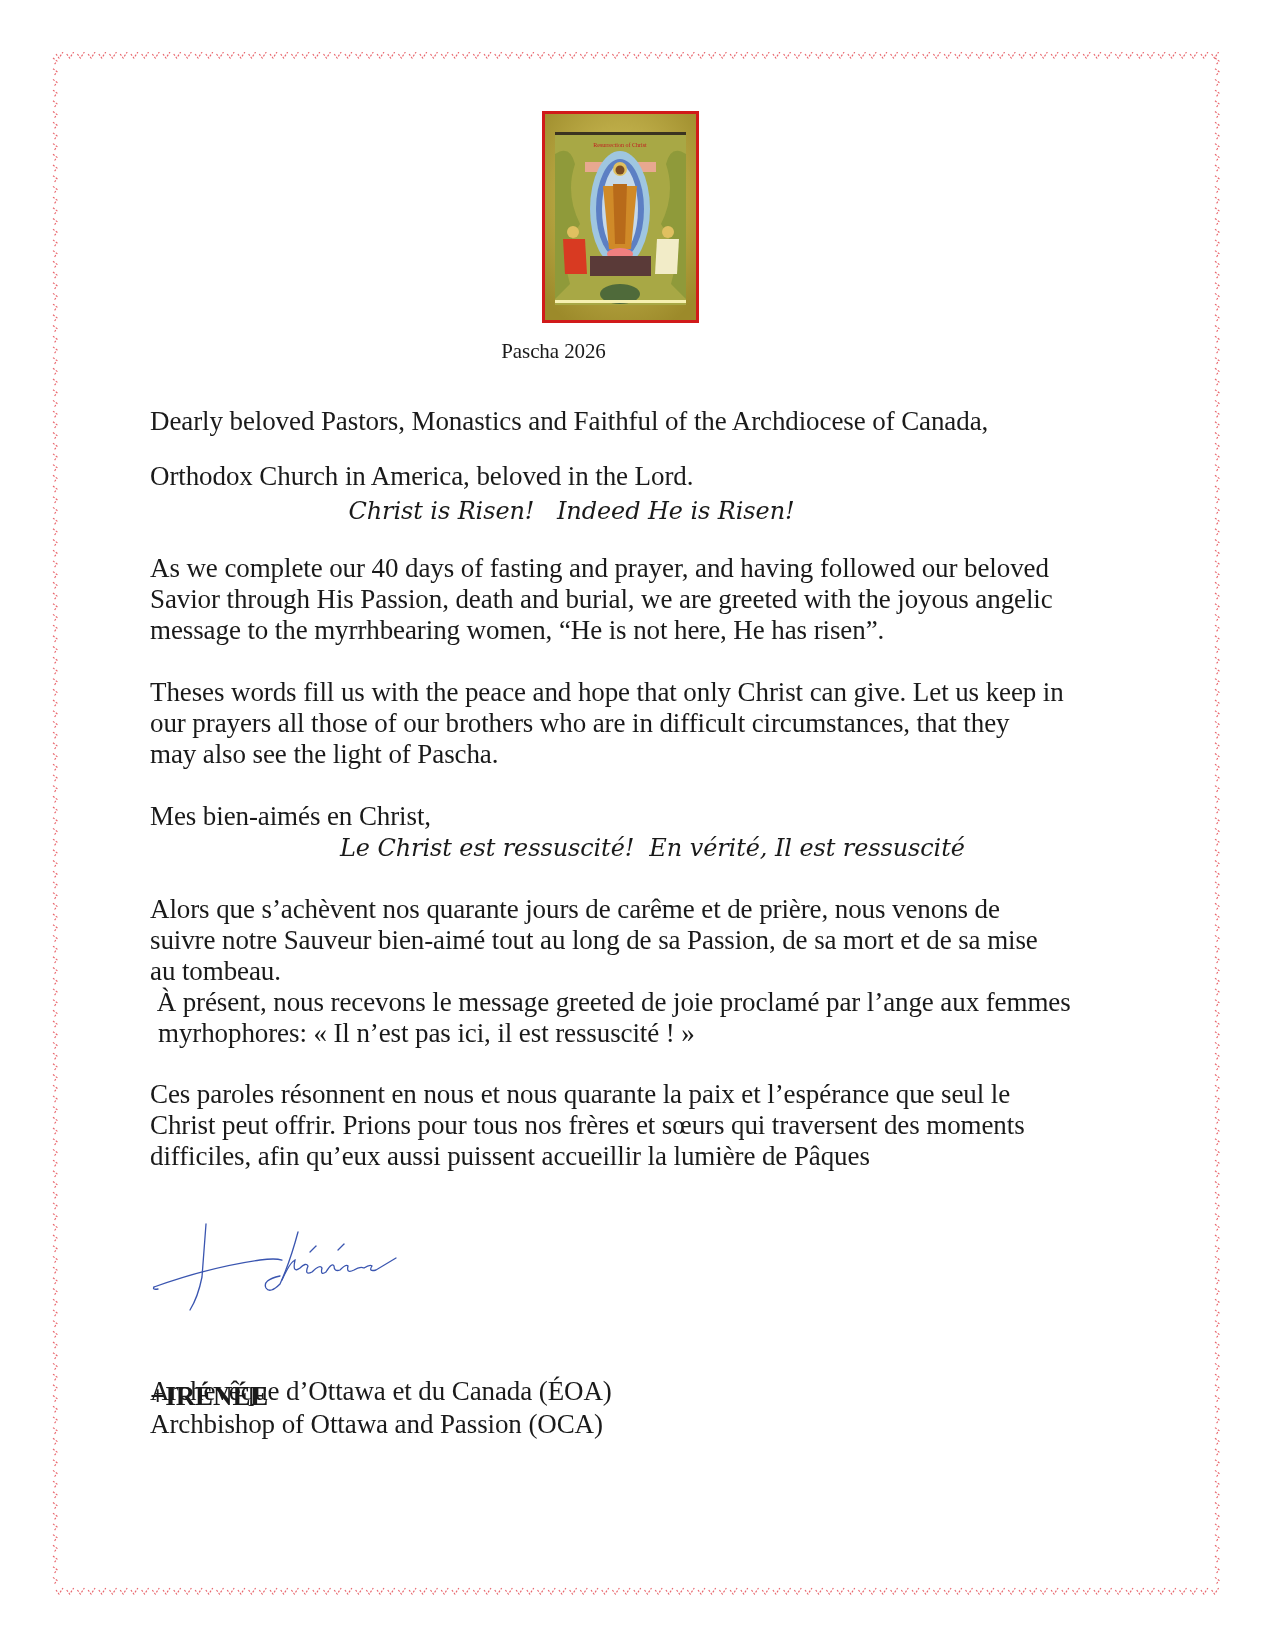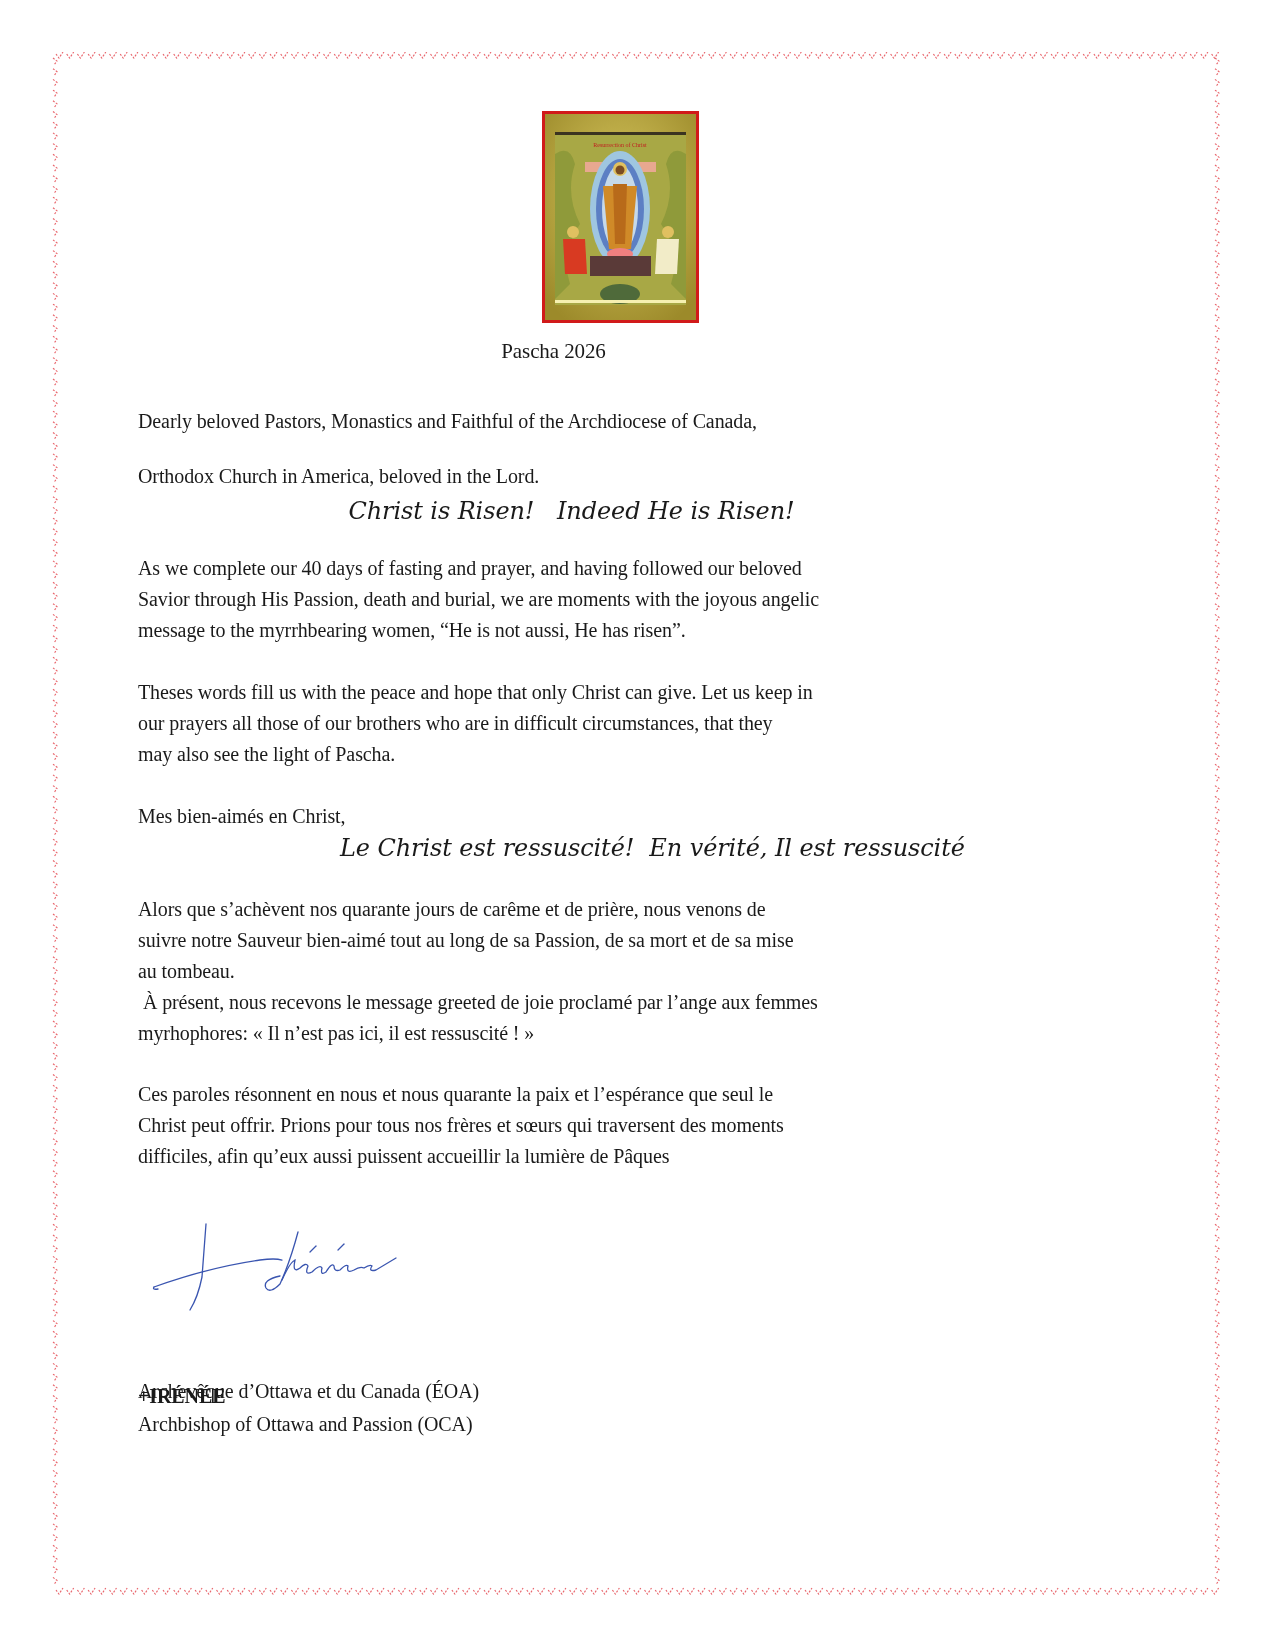--- a/index.html
+++ b/index.html
@@ -3,21 +3,21 @@
 <meta charset="utf-8">
 <style>
   html, body { margin: 0; padding: 0; background: #ffffff; }
   body { width: 1275px; height: 1650px; position: relative; overflow: hidden;
          font-family: "Liberation Serif", "DejaVu Serif", serif; color: #1a1a1a; }
   .frame { position: absolute; left: 52px; top: 52px; width: 1170px; height: 1544px; }
   .frame svg { position: absolute; left: 0; top: 0; }
   .icon-wrap { position: absolute; left: 542px; top: 111px; width: 157px; height: 212px;
                border: 3px solid #d11a1a; box-sizing: border-box; background: #b9a63a; overflow: hidden; }
   .icon-wrap svg { display: block; }
-  .line { position: absolute; left: 138px; font-size: 20px; line-height: 30px; white-space: nowrap; letter-spacing: -0.1px; }
+  .line { position: absolute; left: 150px; font-size: 27px; line-height: 30px; white-space: nowrap; letter-spacing: -0.1px; }
   .center { left: 0; width: 1107px; text-align: center; }
   .date { font-size: 21px; }
   .italic { font-family: "DejaVu Serif", "Liberation Serif", serif; font-style: italic; font-size: 24px; padding-left: 18px; }
   .bold { font-weight: bold; margin-top: 40px; }
   .sig { position: absolute; left: 150px; top: 1222px; }
 </style>
 </head>
 <body>
 
 <div class="frame">
@@ -570,35 +570,35 @@
 </div>
 
 <div class="line center date" style="top:336px;">Pascha 2026</div>
 
 <div class="line" style="top:406px;">Dearly beloved Pastors, Monastics and Faithful of the Archdiocese of Canada,</div>
 <div class="line" style="top:437px;margin-top:24px;">Orthodox Church in America, beloved in the Lord.</div>
 
 <div class="line center italic" style="top:496px; white-space:pre;">Christ is Risen!   Indeed He is Risen!</div>
 
 <div class="line" style="top:553px;">As we complete our 40 days of fasting and prayer, and having followed our beloved</div>
-<div class="line" style="top:584px;">Savior through His Passion, death and burial, we are moments with the joyous angelic</div>
-<div class="line" style="top:615px;">message to the myrrhbearing women, “He is not aussi, He has risen”.</div>
+<div class="line" style="top:584px;">Savior through His Passion, death and burial, we are greeted with the joyous angelic</div>
+<div class="line" style="top:615px;">message to the myrrhbearing women, “He is not here, He has risen”.</div>
 
 <div class="line" style="top:677px;">Theses words fill us with the peace and hope that only Christ can give. Let us keep in</div>
 <div class="line" style="top:708px;">our prayers all those of our brothers who are in difficult circumstances, that they</div>
 <div class="line" style="top:739px;">may also see the light of Pascha.</div>
 
 <div class="line" style="top:801px;">Mes bien-aimés en Christ,</div>
 <div class="line italic" style="top:833px; left:322px; white-space:pre;">Le Christ est ressuscité!  En vérité, Il est ressuscité</div>
 
 <div class="line" style="top:894px;text-align:right;">Alors que s’achèvent nos quarante jours de carême et de prière, nous venons de</div>
 <div class="line" style="top:925px;">suivre notre Sauveur bien-aimé tout au long de sa Passion, de sa mort et de sa mise</div>
 <div class="line" style="top:956px;">au tombeau.</div>
 <div class="line" style="top:987px; white-space:pre;"> À présent, nous recevons le message greeted de joie proclamé par l’ange aux femmes</div>
-<div class="line" style="top:1018px;">myrhophores: « Il n’est pas ici, il est ressuscité ! »</div>
+<div class="line" style="top:1018px;margin-left:8px;">myrhophores: « Il n’est pas ici, il est ressuscité ! »</div>
 
 <div class="line" style="top:1079px;">Ces paroles résonnent en nous et nous quarante la paix et l’espérance que seul le</div>
 <div class="line" style="top:1110px;">Christ peut offrir. Prions pour tous nos frères et sœurs qui traversent des moments</div>
 <div class="line" style="top:1141px;">difficiles, afin qu’eux aussi puissent accueillir la lumière de Pâques</div>
 
 <div class="sig">
   <svg width="290" height="100" viewBox="0 0 290 100" fill="none" stroke="#3a55b0" stroke-width="1.3" stroke-linecap="round">
 
     <path d="M4 65 Q60 45 110 38 Q125 36 132 38"></path>
     <path d="M4 65 Q2 68 8 67"></path>

